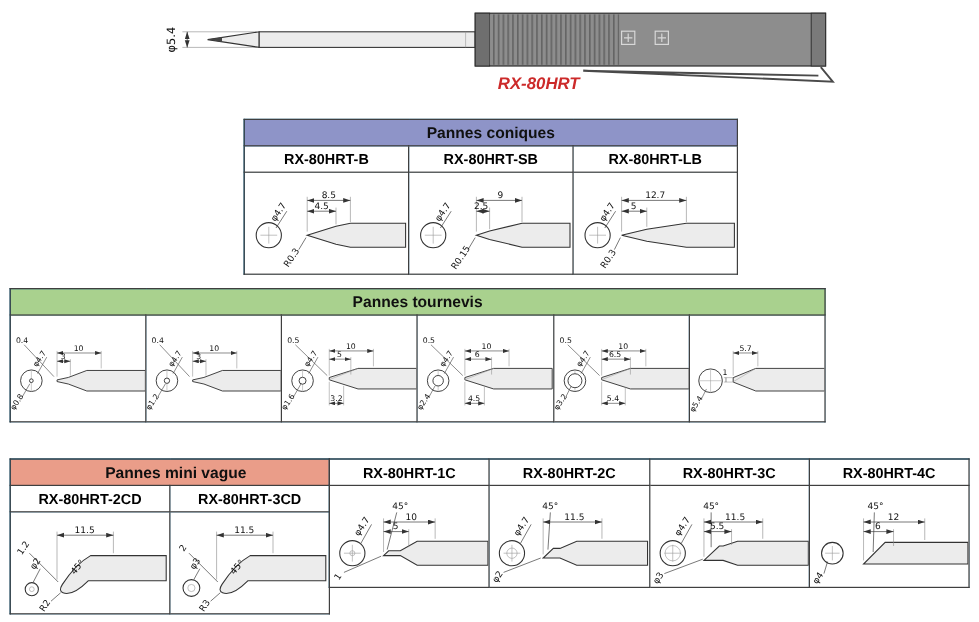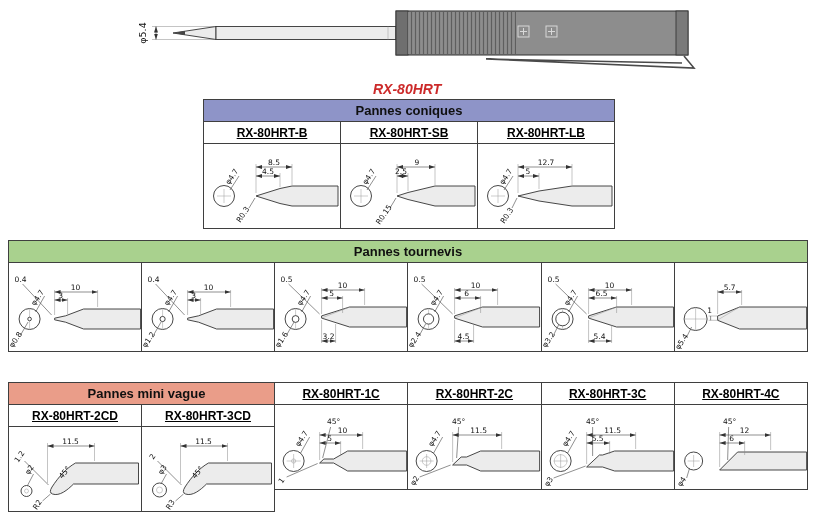--- a/index.html
+++ b/index.html
@@ -1,30 +1,30 @@
 <!DOCTYPE html>
 <html><head>
 <meta charset="utf-8">
 <style>
   html,body{margin:0;padding:0;background:#fff;}
   #page{position:relative;width:816px;height:518px;background:#fff;overflow:hidden;
         font-family:"Liberation Sans",sans-serif;}
   
   #hero-svg{position:absolute;left:138px;top:6px;}
-  #product-label{position:absolute;left:373px;top:61px;width:96px;text-align:left;
-        font:italic bold 14px "Liberation Sans",sans-serif;color:#cc2a2a;margin-top:20px;}
+  #product-label{position:absolute;left:387px;top:61px;width:96px;text-align:right;
+        font:italic bold 14px "Liberation Sans",sans-serif;color:#cc2a2a;}
   
   table.tbl{position:absolute;border-collapse:collapse;table-layout:fixed;background:#0369a1;}
   .tbl th,.tbl td{border:1px solid #3f3f3f;padding:0;text-align:center;vertical-align:middle;}
   .title-cell{height:21px;font:bold 13px "Liberation Sans",sans-serif;color:#101010;}
-  .name-cell{height:21px;font:bold 12px "Liberation Sans",sans-serif;color:#000;background:#fff;text-decoration:underline;}
+  .name-cell{height:21px;font:bold 12px "Liberation Sans",sans-serif;color:#000;background:#fff;}
   .draw-cell{background:#fff;}
   .draw-cell svg{display:block;margin:0 auto;}
   #t-coniques{left:203px;top:99px;width:412px;}
-  #t-tournevis{left:8px;top:240px;width:800px;}
+  #t-tournevis{left:8px;top:240px;width:680px;}
   #t-minivague{left:8px;top:382px;width:267px;}
   #t-biseautees{left:274px;top:382px;width:534px;}
   #t-coniques .title-cell{background:#8e94c8;}
   #t-tournevis .title-cell{background:#a9d18e;}
   #t-minivague .title-cell{background:#ea9d89;padding-left:10px;}
   #t-biseautees .title-cell{background:#f9f1a0;}
   
   .metal{fill:#ececec;stroke:#333;stroke-width:0.9;}
   .thin{fill:#fff;stroke:#333;stroke-width:0.9;}
   .dl{stroke:#444;stroke-width:0.6;fill:none;}

